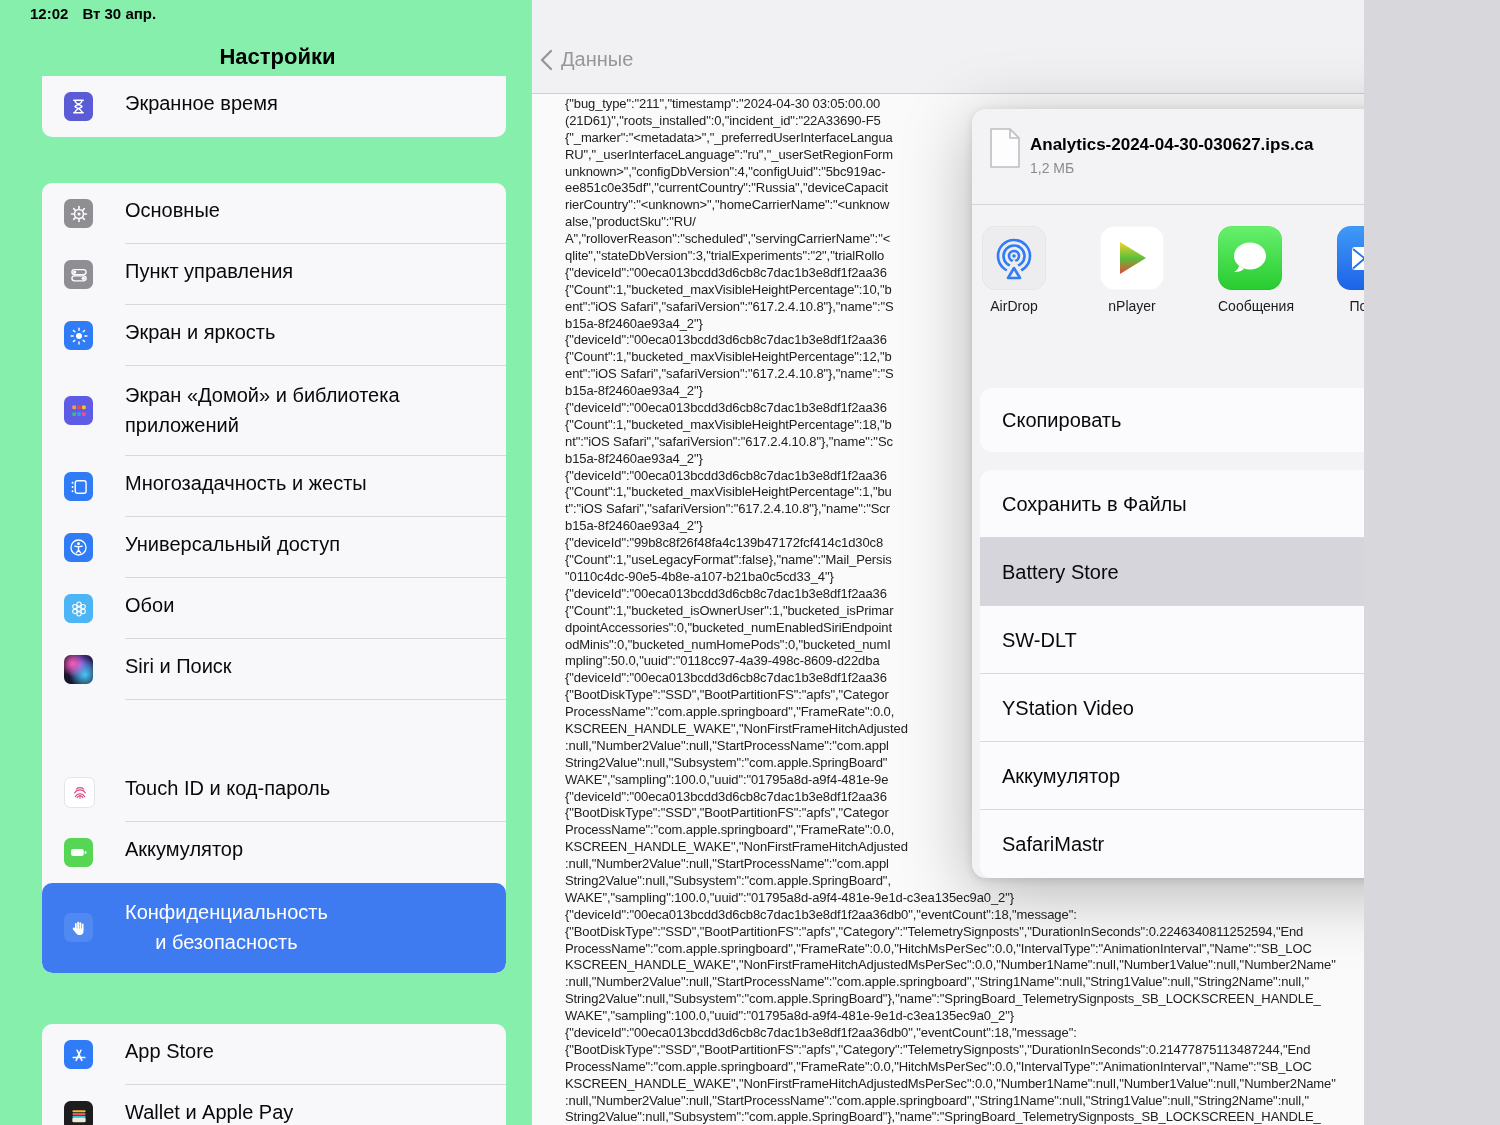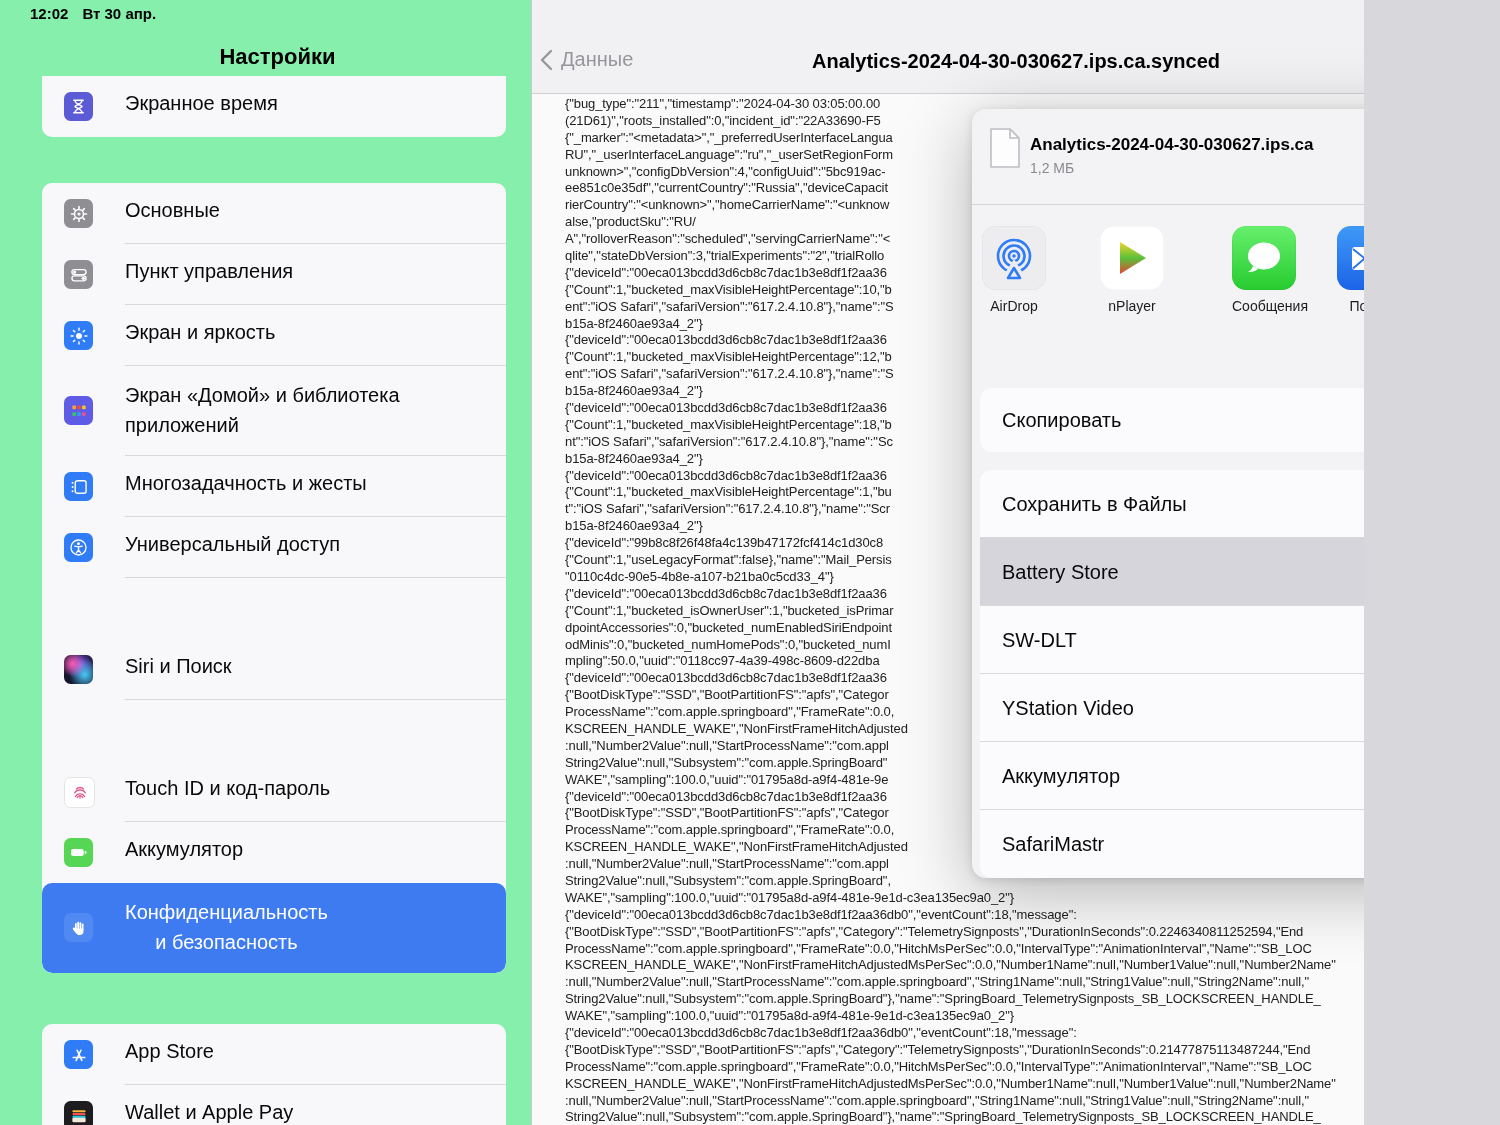--- a/index.html
+++ b/index.html
@@ -194,20 +194,37 @@
         <span class="app-icon" style="top: 16px; background: rgb(47, 124, 246);">
           <svg width="21" height="21" viewBox="0 0 24 24">
               <circle cx="12" cy="12" r="8.6" fill="none" stroke="#fff" stroke-width="1.5"></circle>
               <circle cx="12" cy="7.6" r="1.7" fill="#fff"></circle>
               <path d="M7.7 10.4 L12 11.4 L16.3 10.4 M12 11.2 v3.4 M12 14.6 L9.6 18.2 M12 14.6 L14.4 18.2" fill="none" stroke="#fff" stroke-width="1.5" stroke-linecap="round" stroke-linejoin="round"></path>
             </svg>
         </span>
         <span class="srow-label" style="top:16px;">Универсальный доступ</span>
         <span class="sep"></span>
       </div>
+      <div class="srow" style="top:395px;height:61px;">
+        <span class="app-icon" style="top: 16px; background: rgb(77, 181, 245);">
+          <svg width="20" height="20" viewBox="0 0 24 24">
+              <g fill="none" stroke="#fff" stroke-width="1.3">
+                <circle cx="12" cy="12" r="2.6"></circle>
+                <circle cx="12" cy="6.2" r="2.6"></circle>
+                <circle cx="17" cy="9.1" r="2.6"></circle>
+                <circle cx="17" cy="14.9" r="2.6"></circle>
+                <circle cx="12" cy="17.8" r="2.6"></circle>
+                <circle cx="7" cy="14.9" r="2.6"></circle>
+                <circle cx="7" cy="9.1" r="2.6"></circle>
+              </g>
+            </svg>
+        </span>
+        <span class="srow-label" style="top:16px;">Обои</span>
+        <span class="sep"></span>
+      </div>
       <div class="srow" style="top:456px;height:61px;">
         <span class="app-icon icon-siri" style="top:16px;"></span>
         <span class="srow-label" style="top:16px;">Siri и Поиск</span>
         <span class="sep"></span>
       </div>
       <div class="srow" style="top:578px;height:61px;">
         <span class="app-icon icon-touchid" style="top:16px;">
           <svg width="20" height="20" viewBox="0 0 24 24">
               <g fill="none" stroke="#e24a84" stroke-width="1.4" stroke-linecap="round">
                 <path d="M6.5 16.5 a6 6 0 0 1 11 0"></path>
@@ -277,21 +294,20 @@
   <div class="pane-divider"></div>
 
   <div class="content">
     <div class="c-header">
       <div class="back">
         <svg width="13" height="22" viewBox="0 0 13 22">
             <polyline points="11,2 2,11 11,20" fill="none" stroke="#96969b" stroke-width="2.4" stroke-linecap="round" stroke-linejoin="round"></polyline>
           </svg>
         <span class="back-label">Данные</span>
       </div>
-      <div class="c-title">Analytics-2024-04-30-030627.ips.ca.synced</div>
       <div class="share-btn">
         <svg width="30" height="36" viewBox="0 0 30 36">
             <g fill="none" stroke="#5c5c61" stroke-width="2" stroke-linecap="round" stroke-linejoin="round">
               <rect x="5" y="12" width="20" height="20" rx="3"></rect>
               <line x1="15" y1="2.5" x2="15" y2="20"></line>
               <polyline points="9.5,7.5 15,2 20.5,7.5"></polyline>
             </g>
           </svg>
       </div>
     </div>
@@ -399,21 +415,21 @@
                   <stop offset="0" stop-color="#f6d32a"></stop>
                   <stop offset="0.5" stop-color="#59c13a"></stop>
                   <stop offset="1" stop-color="#e44634"></stop>
                 </linearGradient>
               </defs>
               <path d="M10 6 L36 22 L10 38 z" fill="url(#npg)"></path>
             </svg>
         </div>
         <div class="tile-label">nPlayer</div>
       </div>
-      <div class="app-tile" style="left:260px;">
+      <div class="app-tile" style="left:246px;">
         <div class="tile" style="background:linear-gradient(180deg,#67f06d 0%,#27cb2f 100%);">
           <svg width="46" height="46" viewBox="0 0 46 46">
               <ellipse cx="23" cy="21" rx="16" ry="13.5" fill="#fff"></ellipse>
               <path d="M12 31 q-1.5 4.5-5 6 q6 .5 10-3 z" fill="#fff"></path>
             </svg>
         </div>
         <div class="tile-label">Сообщения</div>
       </div>
       <div class="app-tile" style="left:365px;">
         <div class="tile" style="background:linear-gradient(180deg,#3f9af7 0%,#1c63e8 100%);">

